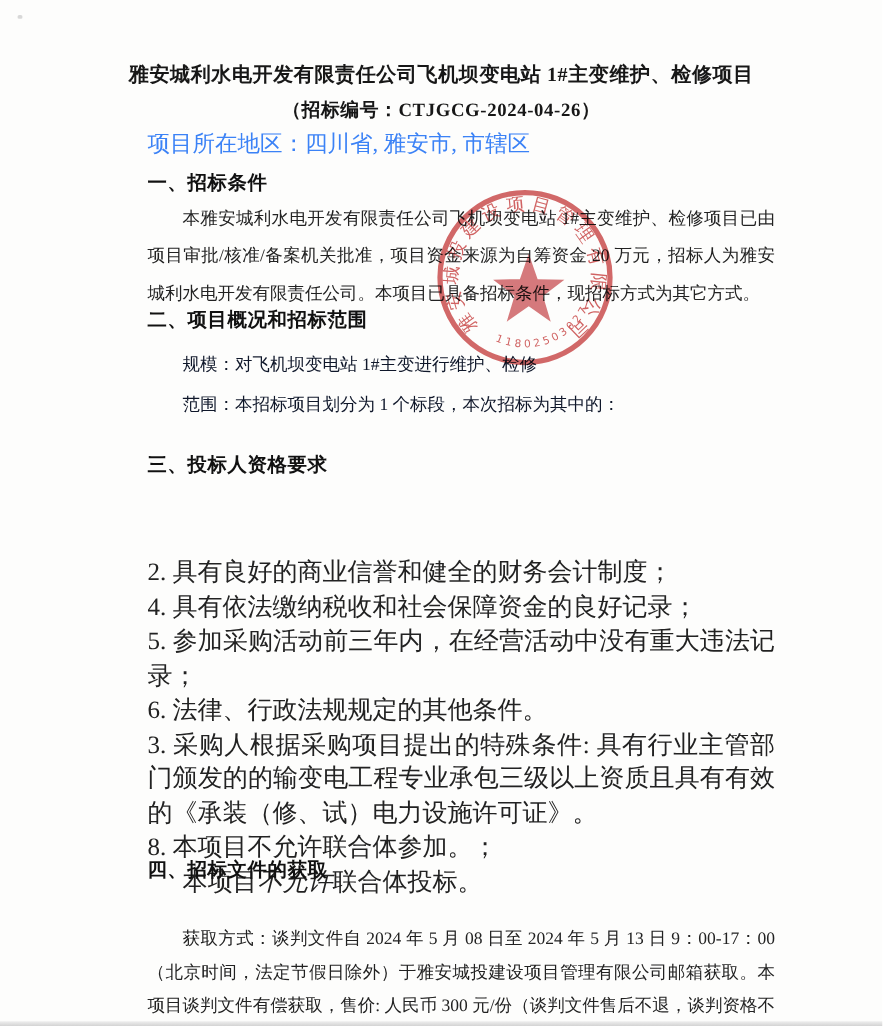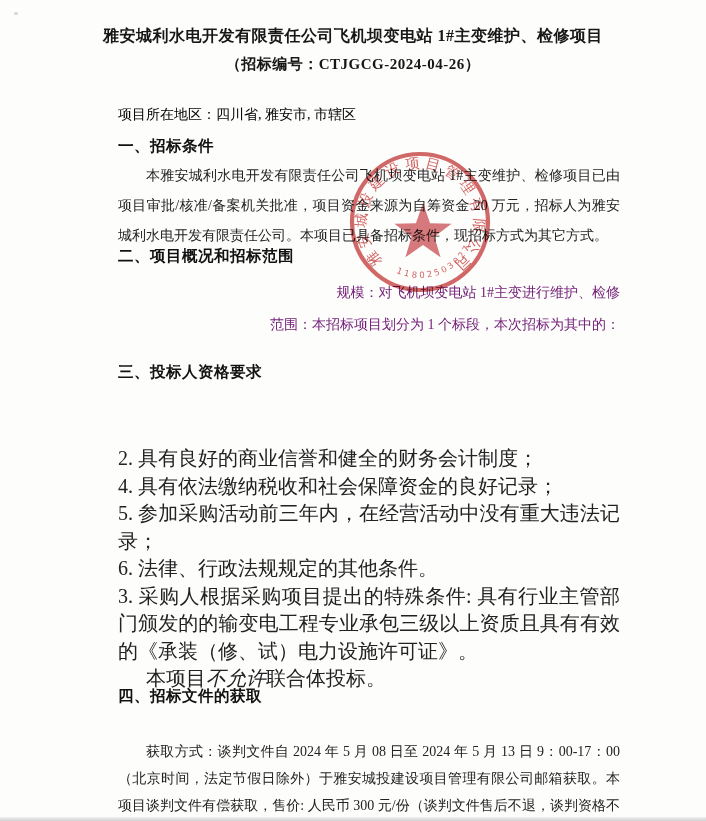--- a/index.html
+++ b/index.html
@@ -7,33 +7,33 @@
     width:706px;height:821px;
     background:#ffffff;
     font-family:"Liberation Serif","DejaVu Serif",serif;
     color:#1e1e1e;
     overflow:hidden;
   }
   .page{
     position:relative;width:706px;height:821px;
     background:#fdfdfc;
   }
-  .t-center{position:absolute;left:0;width:706px;text-align:center;}
+  .t-center{position:absolute;left:0;width:706px;text-align:center;margin-top:24px;}
   .doc-title{top:26px;font-size:16px;font-weight:bold;letter-spacing:0.5px;color:#171717;}
   .doc-subtitle{top:55px;font-size:15px;font-weight:bold;letter-spacing:0.5px;color:#171717;}
-  .line{position:absolute;left:118px;width:502px;font-size:14px;line-height:20px;color:#000000;}
+  .line{position:absolute;left:118px;width:502px;font-size:18px;line-height:20px;color:#3b82f6;}
   .heading{position:absolute;left:118px;font-size:15.5px;font-weight:bold;color:#111;letter-spacing:0.5px;}
   .para{
     position:absolute;left:118px;width:502px;
     font-size:14px;color:#222;text-align:justify;
     text-indent:28px;
   }
   .p-s1{top:161px;line-height:30px;}
   .p-s3{top:387px;line-height:29px;}
-  .sec2-lines{position:absolute;left:146px;top:277px;width:474px;font-size:14px;color:#701a75;text-align:right;}
+  .sec2-lines{position:absolute;left:146px;top:277px;width:474px;font-size:14px;color:#0f172a;}
   .sec2-lines .row{line-height:32px;height:32px;white-space:nowrap;}
   .list{position:absolute;left:118px;top:445px;width:502px;font-size:20px;color:#222;}
   .list .item{line-height:27.5px;text-align:justify;}
   .note-line{line-height:27.5px;text-indent:28px;}
   .note-line .em{font-style:italic;}
   .h-s1{top:136px;}
   .h-s2{top:246px;}
   .h-s3{top:362px;}
   .h-s4{top:686px;}
   .line-time{top:711px;left:146px;width:474px;white-space:pre-wrap;}
@@ -67,20 +67,21 @@
   </div>
 
   <div class="heading h-s3">三、投标人资格要求</div>
 
   <div class="list">
     <div class="item">2. 具有良好的商业信誉和健全的财务会计制度；</div>
     <div class="item">4. 具有依法缴纳税收和社会保障资金的良好记录；</div>
     <div class="item">5. 参加采购活动前三年内，在经营活动中没有重大违法记录；</div>
     <div class="item">6. 法律、行政法规规定的其他条件。</div>
     <div class="item">3. 采购人根据采购项目提出的特殊条件: 具有行业主管部门颁发的的输变电工程专业承包三级以上资质且具有有效的《承装（修、试）电力设施许可证》。</div>
+    <div class="item">8. 本项目不允许联合体参加。；</div>
     <div class="note-line"><span>本项目</span><span class="em">不允许</span><span>联合体投标。</span></div>
   </div>
 
   <div class="heading h-s4">四、招标文件的获取</div>
   <div class="para p-s4">获取方式：谈判文件自 2024 年 5 月 08 日至 2024 年 5 月 13 日 9：00-17：00（北京时间，法定节假日除外）于雅安城投建设项目管理有限公司邮箱获取。本项目谈判文件有偿获取，售价: 人民币 300 元/份（谈判文件售后不退，谈判资格不能转让）。获取谈判文件方式：</div>
 
   <svg class="stamp" viewBox="0 0 148 148" xmlns="http://www.w3.org/2000/svg">
     <defs>
       <path id="ringPath" d="M 35.8 111.2 A 54 54 0 1 1 105.0 117.2" fill="none"></path>
       <path id="codePath" d="M 47.7 122.4 A 56 56 0 0 0 125.9 94.0" fill="none"></path>

